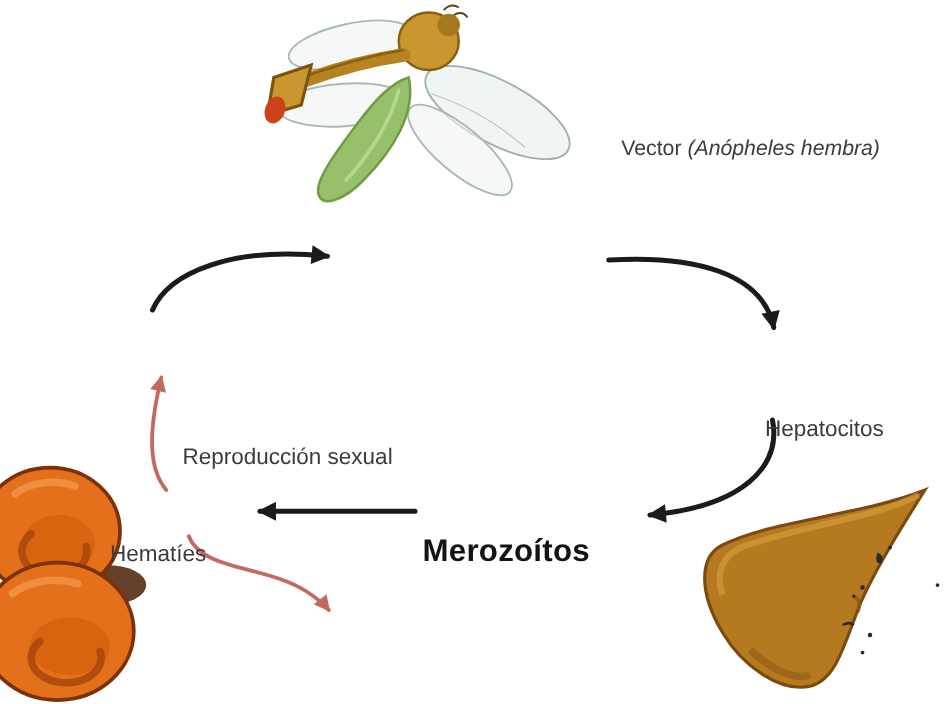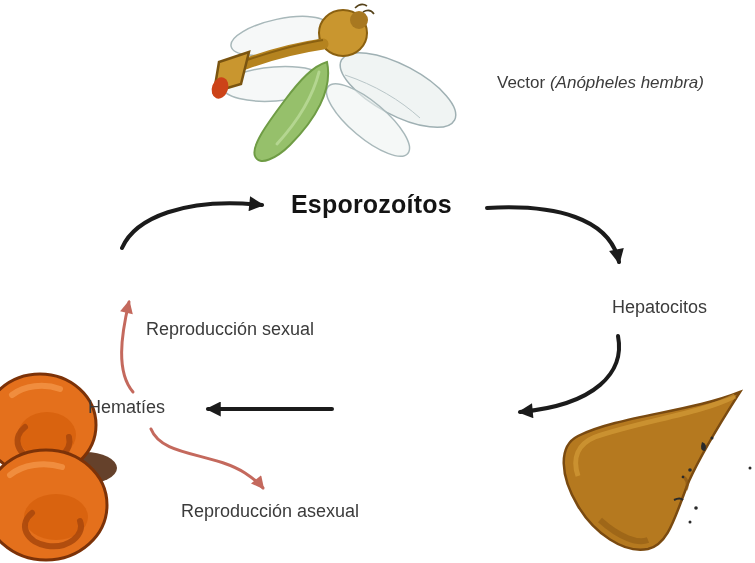--- a/index.html
+++ b/index.html
@@ -3,21 +3,21 @@
 <meta charset="utf-8">
 <style>
   html,body{margin:0;padding:0;background:#ffffff;}
   .canvas{
     position:relative;
     width:755px;height:563px;
     background:#ffffff;
     overflow:hidden;
     font-family:"Liberation Sans", sans-serif;
   }
-  .lbl{position:absolute;white-space:nowrap;}
+  .lbl{position:absolute;white-space:nowrap;margin-top:36px;}
   .lbl-bold{font-weight:bold;font-size:25px;color:#141414;letter-spacing:0.2px;}
   .lbl-reg{font-size:18px;color:#3b3b3b;}
   .lbl-vector{font-size:17px;color:#3b3b3b;}
   .lbl-vector i{font-style:italic;}
   svg{position:absolute;display:block;}
   .art{pointer-events:none;}
   #arrows{left:0;top:0;pointer-events:none;}
 </style>
 </head>
 <body>
@@ -101,25 +101,24 @@
 
     <path d="M 133 392 C 116 372 121 336 129 302" fill="none" stroke-width="3" stroke-linecap="round" marker-end="url(#ah-red)" stroke="#c4695d"></path>
 
     <path d="M 151 429 C 162 457 212 452 245 473 C 254 479 259 483 263 488" fill="none" stroke-width="3" stroke-linecap="round" marker-end="url(#ah-red)" stroke="#c4695d"></path>
   </svg>
 
   <div class="lbl lbl-vector" style="left:497px;top:73px">
     <span>Vector </span><i>(Anópheles hembra)</i>
   </div>
 
-  <div class="lbl lbl-bold" style="left:291px;top:190px">Esporozoítos</div>
 
 
   <div class="lbl lbl-reg" style="left:146px;top:319px">Reproducción sexual</div>
 
   <div class="lbl lbl-reg" style="left:612px;top:297px">Hepatocitos</div>
 
+  <div class="lbl lbl-bold" style="left:338px;top:391px">Merozoítos</div>
 
   <div class="lbl lbl-reg" style="left:88px;top:397px">Hematíes</div>
 
-  <div class="lbl lbl-reg" style="left:181px;top:501px">Reproducción asexual</div>
 
 </div>
 
 </body></html>

